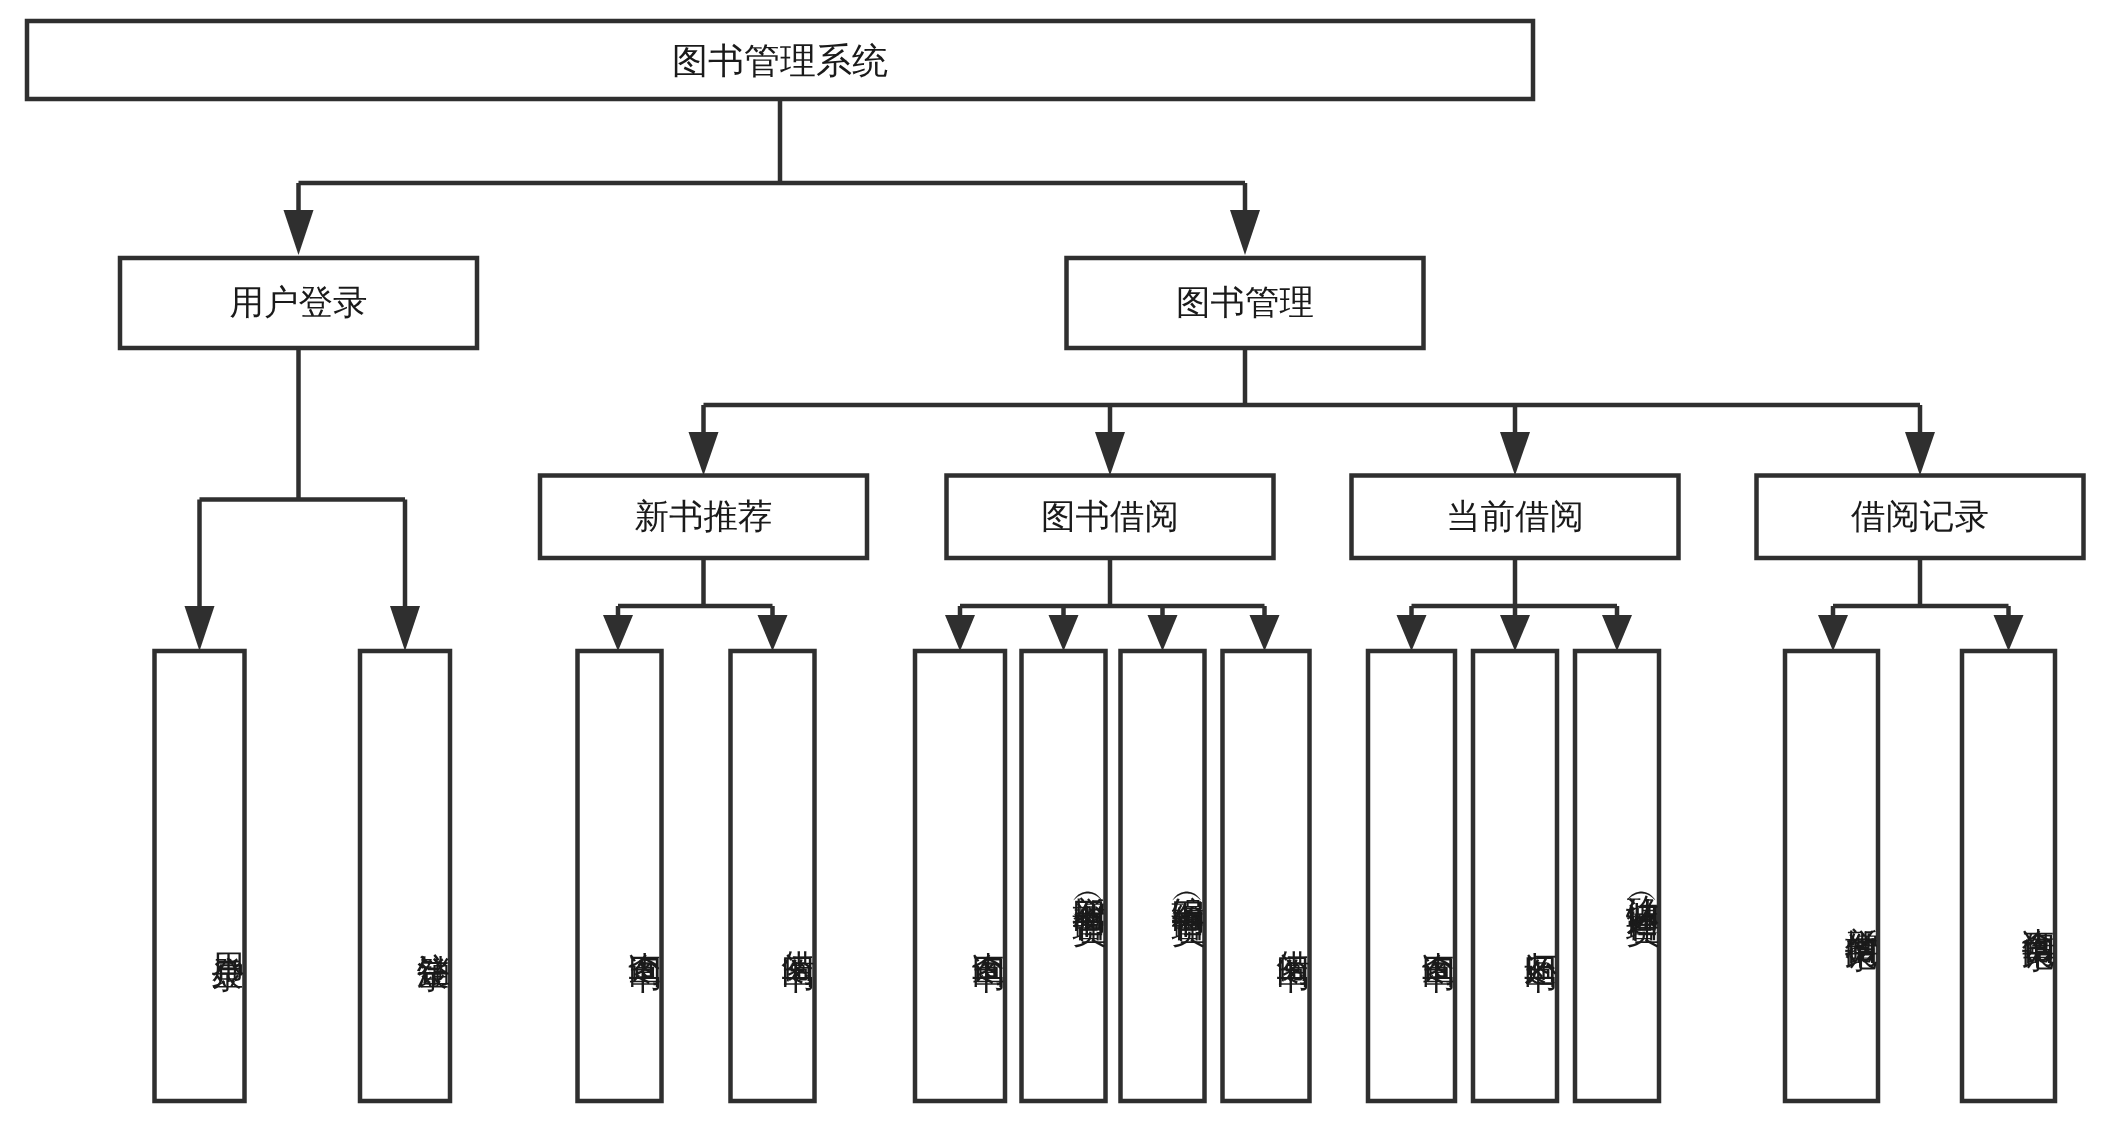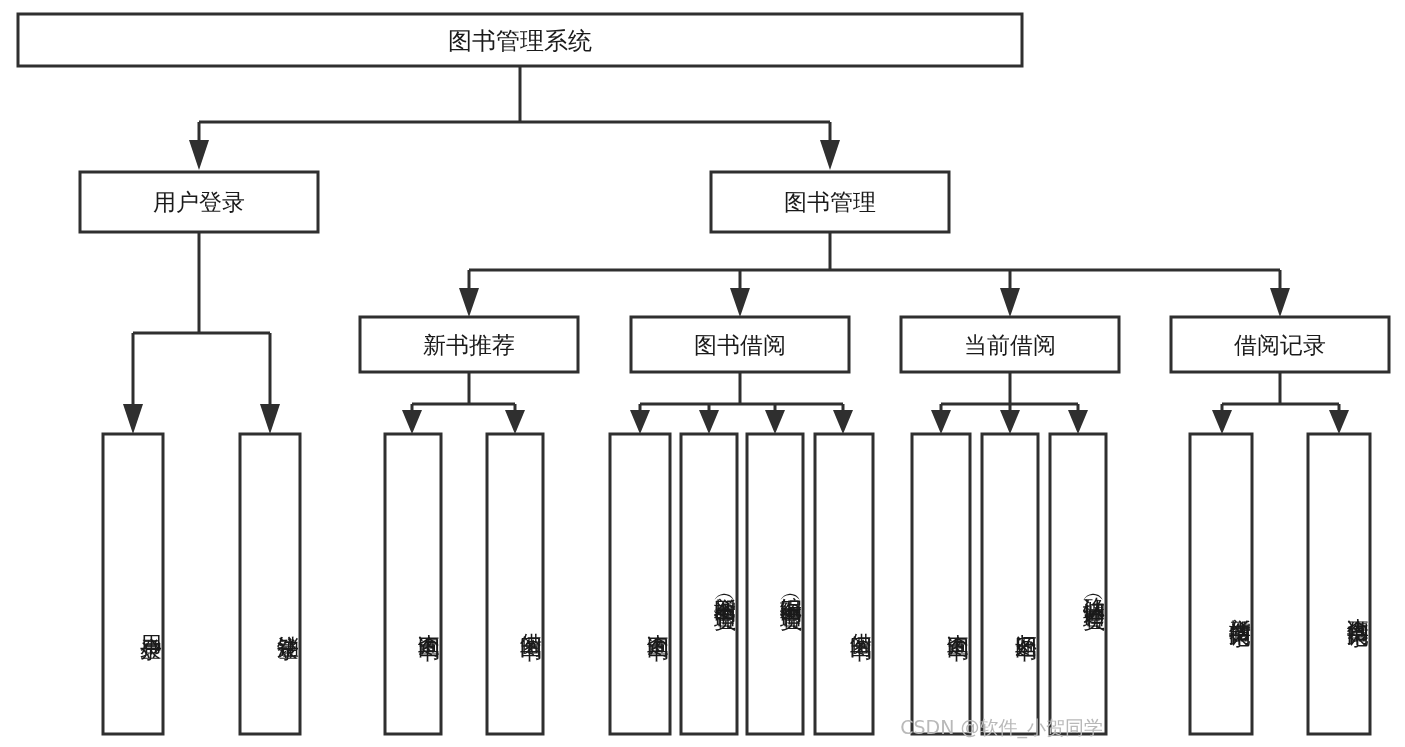--- a/index.html
+++ b/index.html
@@ -223,15 +223,14 @@
   <div class="vlabel" style="left:747px; top:441px; width:56px; height:293px;">编辑图书（管理员）</div>
   <div class="vlabel" style="left:815px; top:505px; width:58px; height:229px;">借阅图书</div>
 
   <div class="vlabel" style="left:912px; top:505px; width:58px; height:229px;">查询图书</div>
   <div class="vlabel" style="left:982px; top:505px; width:56px; height:229px;">归还图书</div>
   <div class="vlabel" style="left:1050px; top:441px; width:56px; height:293px;">确认归还（管理员）</div>
 
   <div class="vlabel" style="left:1190px; top:478px; width:62px; height:256px;">新增借阅记录</div>
   <div class="vlabel" style="left:1308px; top:478px; width:62px; height:256px;">查询借阅记录</div>
 
-  <div class="watermark">CSDN @软件_小贺同学</div>
 
 </div>
 
 </body></html>

